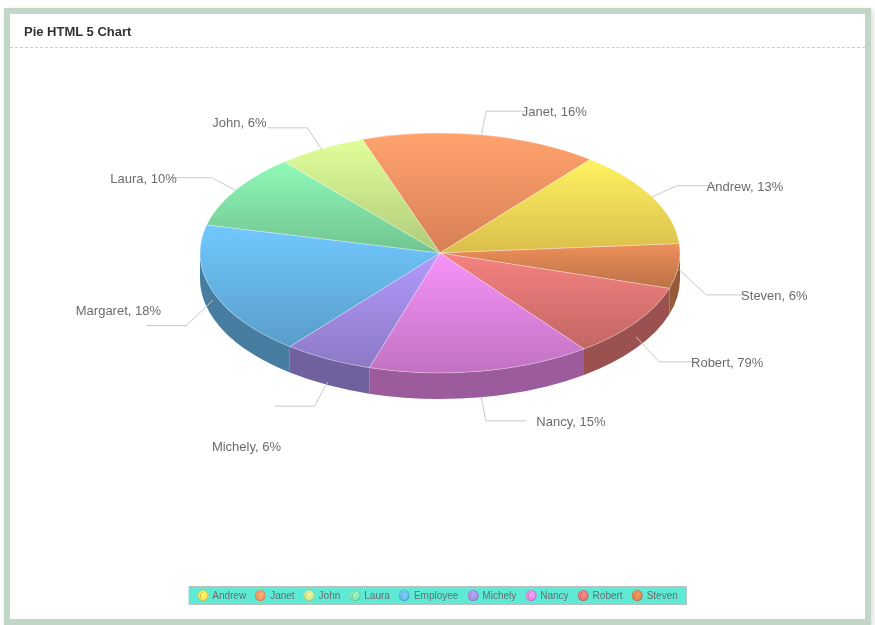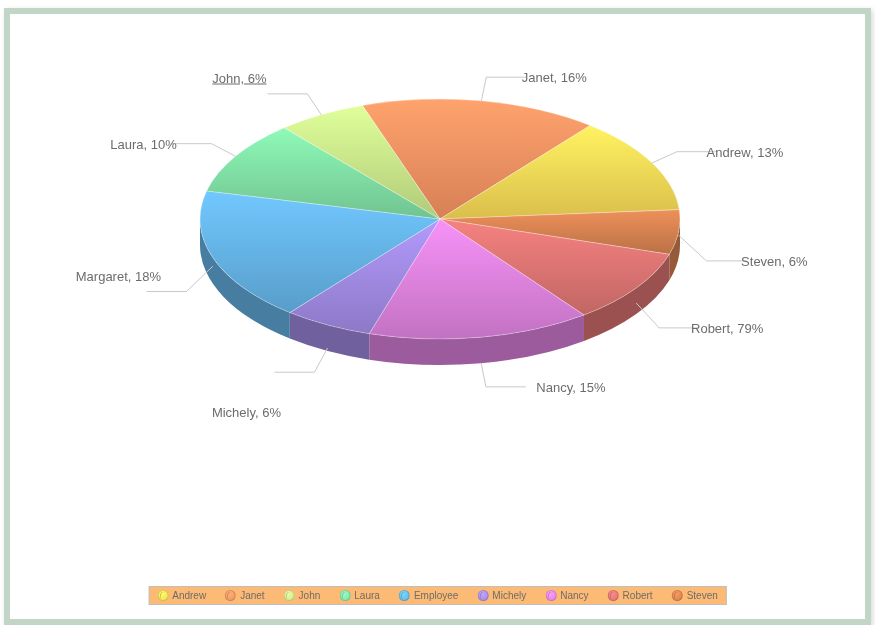--- a/index.html
+++ b/index.html
@@ -17,37 +17,40 @@
   }
   .chart-area{position:relative;width:100%;height:430px;}
   svg.pie{position:absolute;left:0;top:0;}
   .slice-label{
     position:absolute;font-size:13px;color:#6c6c6c;white-space:nowrap;
     transform:translate(-50%,-50%);
   }
   .callout{position:absolute;stroke:#c9c9c9;stroke-width:1;fill:none;}
   .legend{
     position:absolute;left:50%;bottom:14px;transform:translateX(-50%);
-    border:1px solid #bfbfbf;background:#fdba74;padding:3px 8px;
-    font-size:10px;color:#6c6c6c;display:flex;gap:19px;align-items:flex-start;
+    border:1px solid #bfbfbf;background:#5eead4;padding:3px 8px;
+    font-size:10px;color:#6c6c6c;display:flex;gap:9px;align-items:flex-start;
   }
   .legend-item{display:flex;align-items:center;gap:4px;}
   .legend-swatch{
     width:11px;height:11px;border-radius:50%;display:inline-block;position:relative;
     box-shadow:inset 0 0 0 1px rgba(0,0,0,.15);
   }
   .legend-swatch::after{
     content:"";position:absolute;inset:2px;border-left:1px solid rgba(0,0,0,.25);
     border-radius:50%;transform:rotate(20deg);
   }
 </style>
 </head>
 <body>
 
 <div class="frame">
+  <div class="header">
+    <span>Pie HTML 5 Chart</span>
+  </div>
 
 
   <div class="chart-area">
     <svg class="pie" width="855" height="430" viewBox="0 0 855 430">
         <linearGradient id="gJohn" x1="0" y1="0" x2="0" y2="1">
           <stop offset="0%" stop-color="rgb(224,255,154)"></stop>
           <stop offset="100%" stop-color="rgb(176,202,121)"></stop>
         </linearGradient>
         <linearGradient id="gLaura" x1="0" y1="0" x2="0" y2="1">
           <stop offset="0%" stop-color="rgb(143,250,184)"></stop>
@@ -110,21 +113,21 @@
         <polyline points="311.22827818070226,100.72478950383346 297.3715773017842,79.86974740460016 257.3715773017842,79.86974740460016" class="callout"></polyline>
       </svg>
   <div class="slice-label" style="left: 544.252px; top: 63.1607px;">Janet, 16%</div>
       <div class="slice-label" style="left: 734.932px; top: 137.703px;">Andrew, 13%</div>
       <div class="slice-label" style="left: 764.362px; top: 246.897px;">Steven, 6%</div>
       <div class="slice-label" style="left: 717.162px; top: 313.879px;">Robert, 79%</div>
       <div class="slice-label" style="left: 543.902px; top: 372.872px; padding-left: 34px;">Nancy, 15%</div>
       <div class="slice-label" style="left: 236.438px; top: 358.218px; margin-top: 40px;">Michely, 6%</div>
       <div class="slice-label" style="left: 108.392px; top: 262px;">Margaret, 18%</div>
       <div class="slice-label" style="left: 133.585px; top: 129.679px;">Laura, 10%</div>
-      <div class="slice-label" style="left: 229.372px; top: 64px; text-decoration: underline;">John, 6%</div>
+      <div class="slice-label" style="left: 229.372px; top: 74px;">John, 6%</div>
     </div>
 
   <div class="legend">
       <span class="legend-item">
         <span class="legend-swatch" style="background: radial-gradient(circle at 35% 30%, rgb(255, 255, 105), rgb(242, 211, 84));"></span>
         <span>Andrew</span>
       </span>
       <span class="legend-item">
         <span class="legend-swatch" style="background: radial-gradient(circle at 35% 30%, rgb(255, 178, 119), rgb(239, 142, 95));"></span>
         <span>Janet</span>

